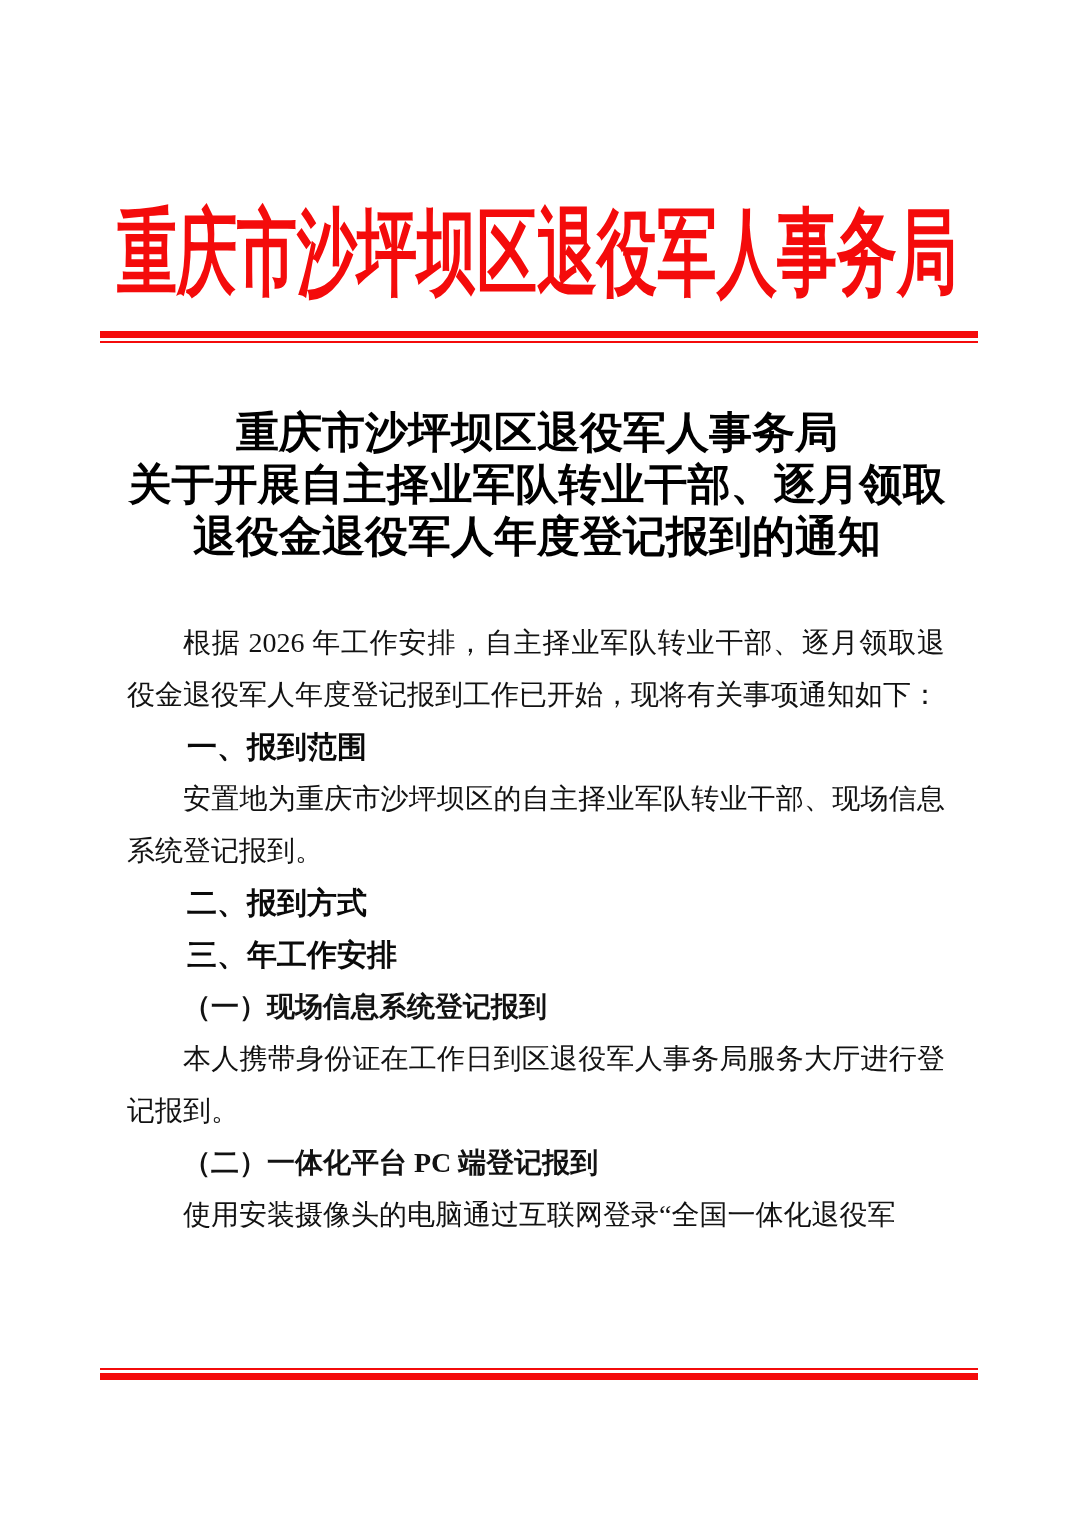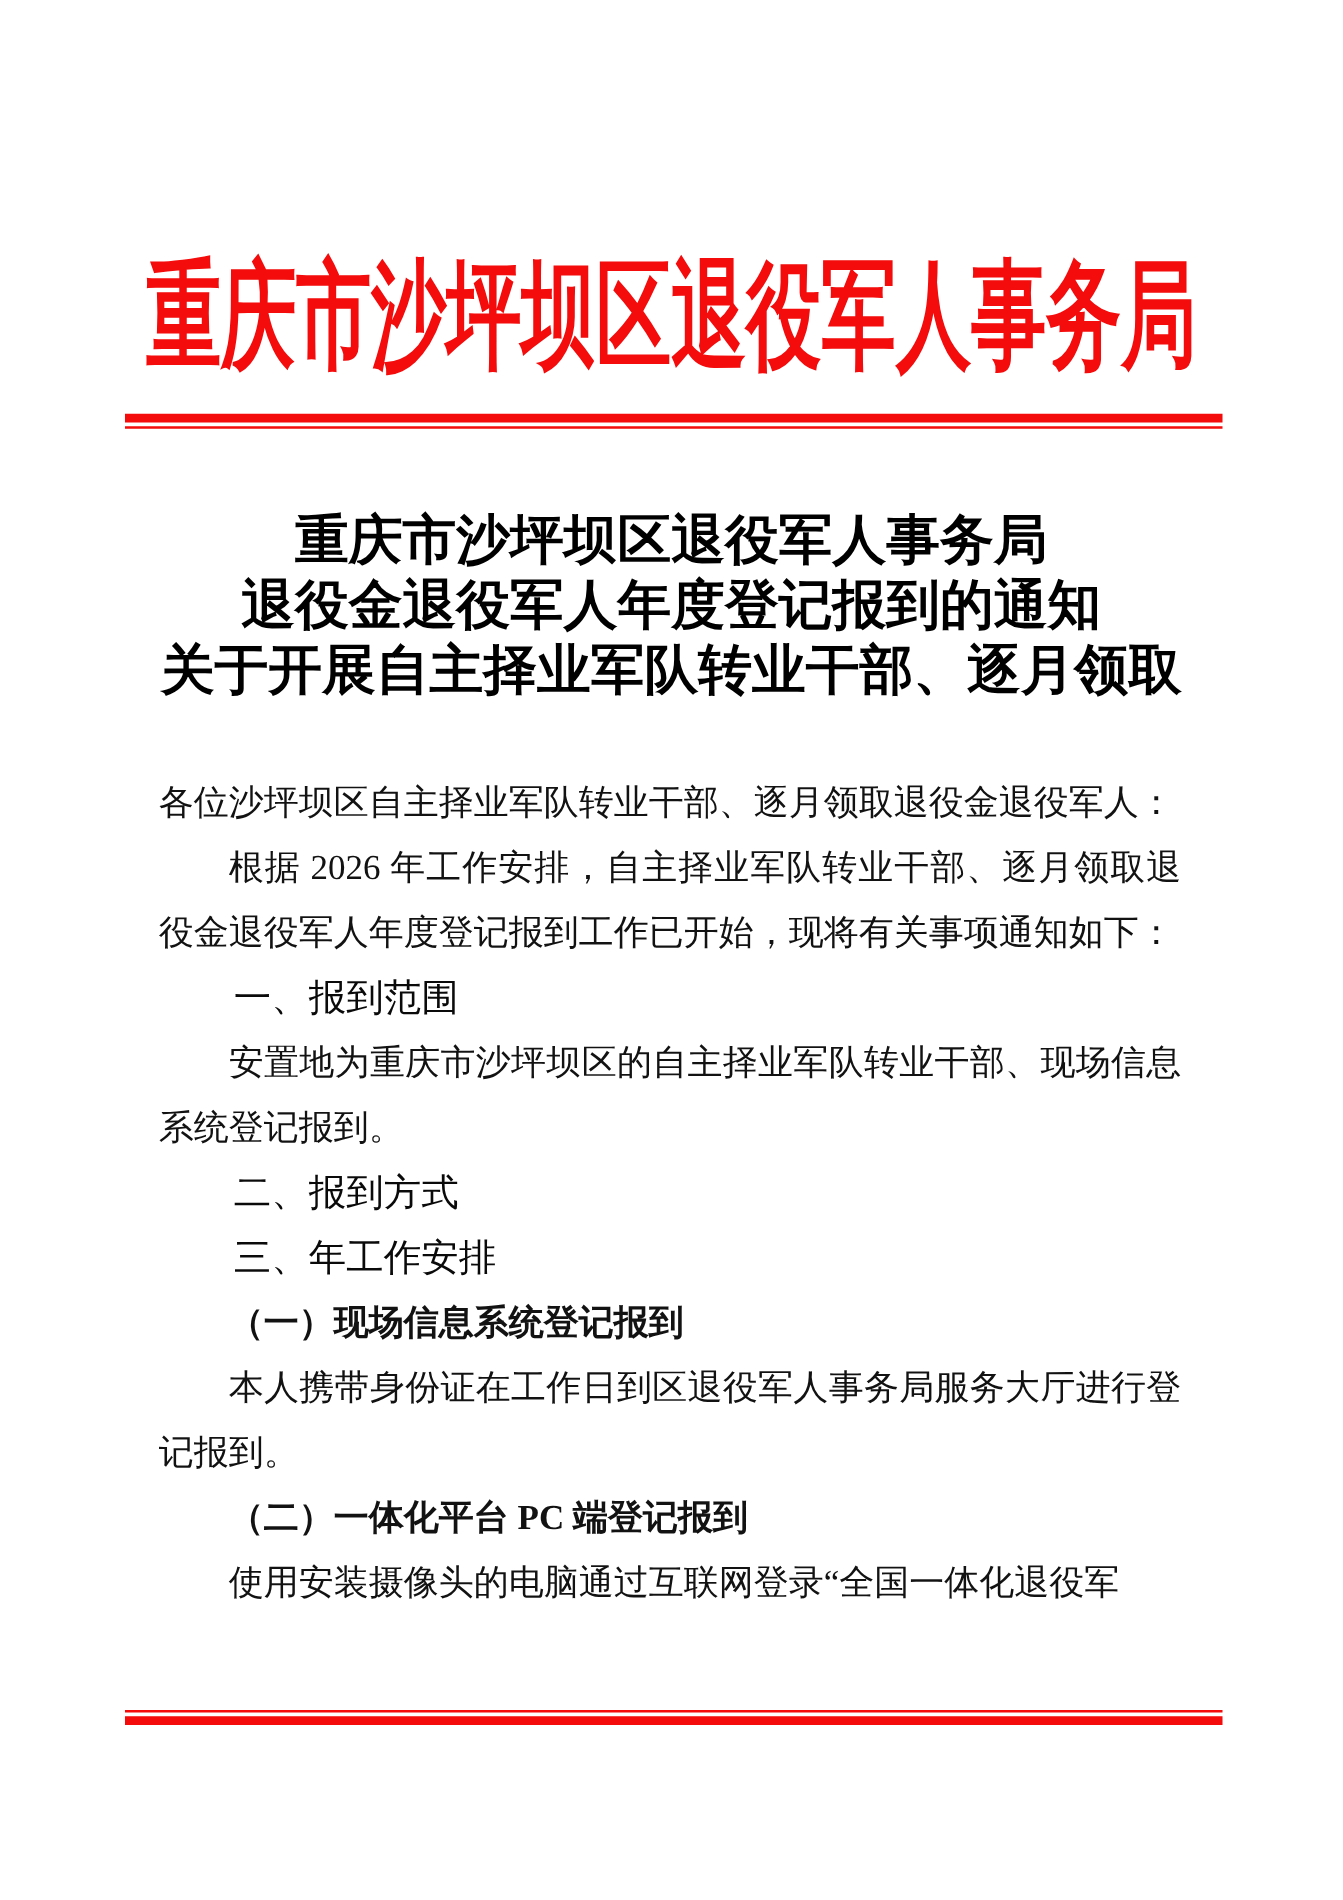--- a/index.html
+++ b/index.html
@@ -58,21 +58,21 @@
     position:absolute;top:617px;left:127px;width:818px;
     font-size:28px;
     line-height:52px;
     text-align:justify;
     color:var(--ink);
   }
   .doc-body p, .doc-body h2{margin:0;padding:0;}
   .indent{text-indent:2em;}
   .section-heading{
     font-family:"Liberation Sans", sans-serif;
-    font-weight:normal;
+    font-weight:bold;
     font-size:30px;
     line-height:52px;
     text-indent:2em;
     color:#0a0a0a;
   }
   .subsection-heading{
     font-family:"Liberation Serif", serif;
     font-weight:bold;
     text-indent:2em;
   }
@@ -85,27 +85,26 @@
   <div class="letterhead">重庆市沙坪坝区退役军人事务局</div>
 
   <div class="rule rule-header">
     <div class="thick"></div>
     <div class="gap"></div>
     <div class="thin"></div>
   </div>
 
   <h1 class="doc-title">
     <span class="title-line">重庆市沙坪坝区退役军人事务局</span>
+    <span class="title-line">关于开展自主择业军队转业干部、逐月领取</span>
     <span class="title-line">退役金退役军人年度登记报到的通知</span>
-    <span class="title-line">关于开展自主择业军队转业干部、逐月领取</span>
   </h1>
 
   <div class="doc-body">
 
-    <p>各位沙坪坝区自主择业军队转业干部、逐月领取退役金退役军人：</p>
 
     <p class="indent">根据 2026 年工作安排，自主择业军队转业干部、逐月领取退役金退役军人年度登记报到工作已开始，现将有关事项通知如下：</p>
 
     <h2 class="section-heading">一、报到范围</h2>
 
     <p class="indent">安置地为重庆市沙坪坝区的自主择业军队转业干部、现场信息系统登记报到。</p>
 
     <h2 class="section-heading">二、报到方式</h2>
 
 

